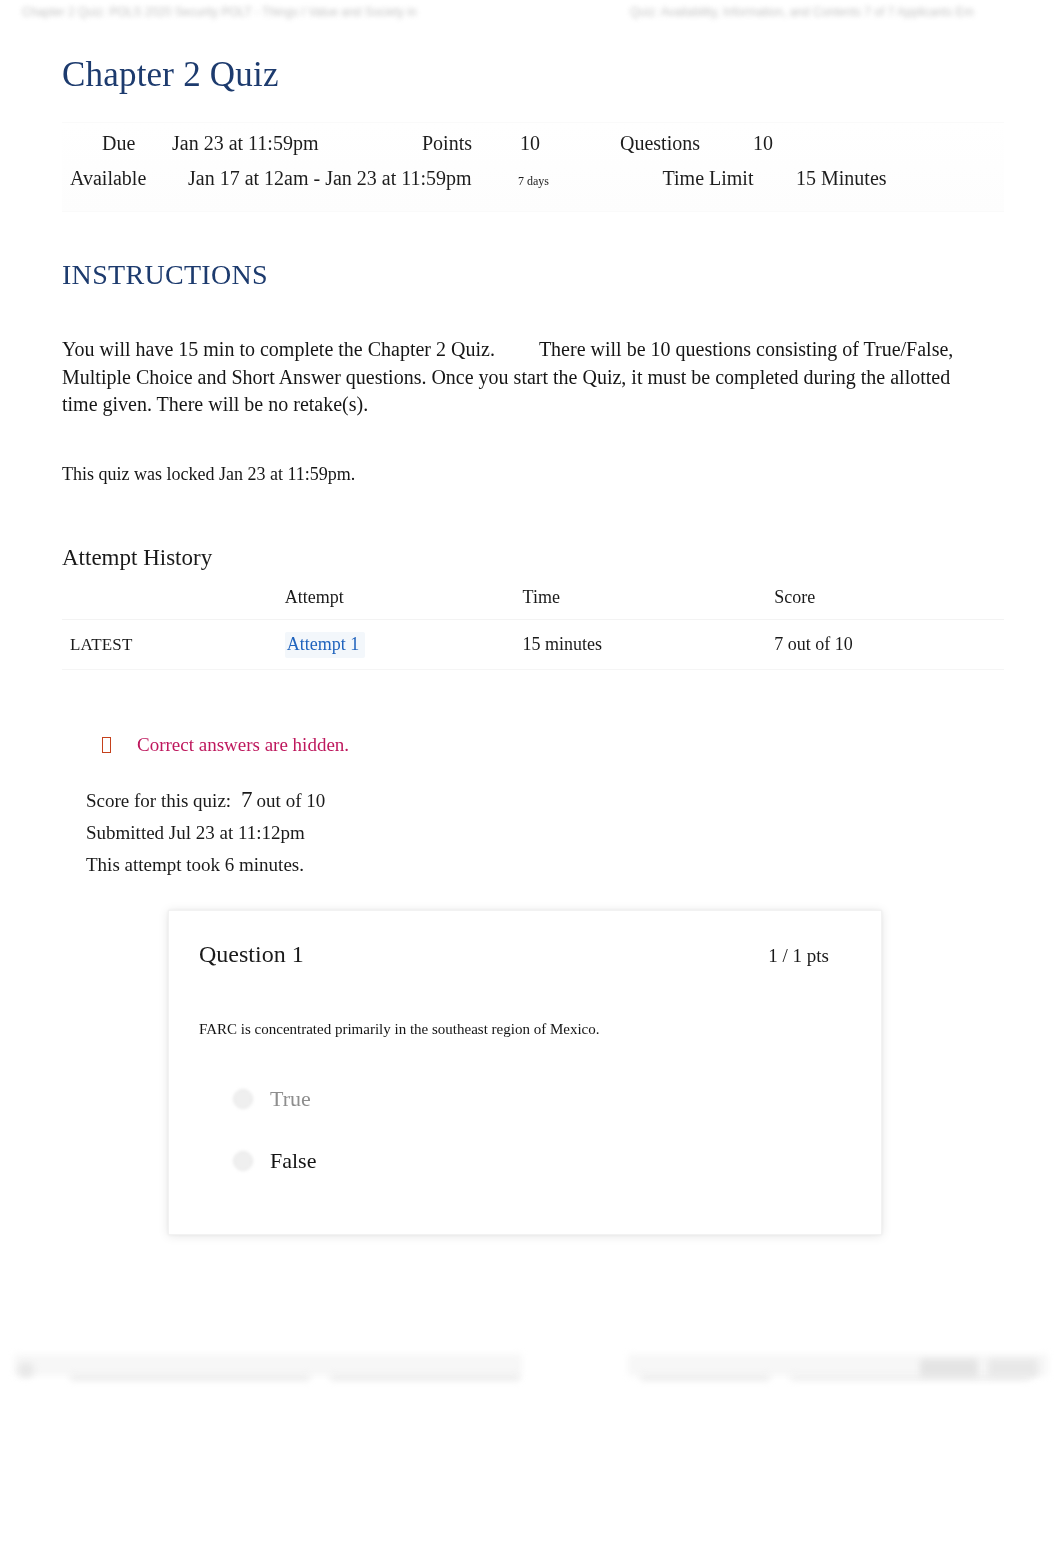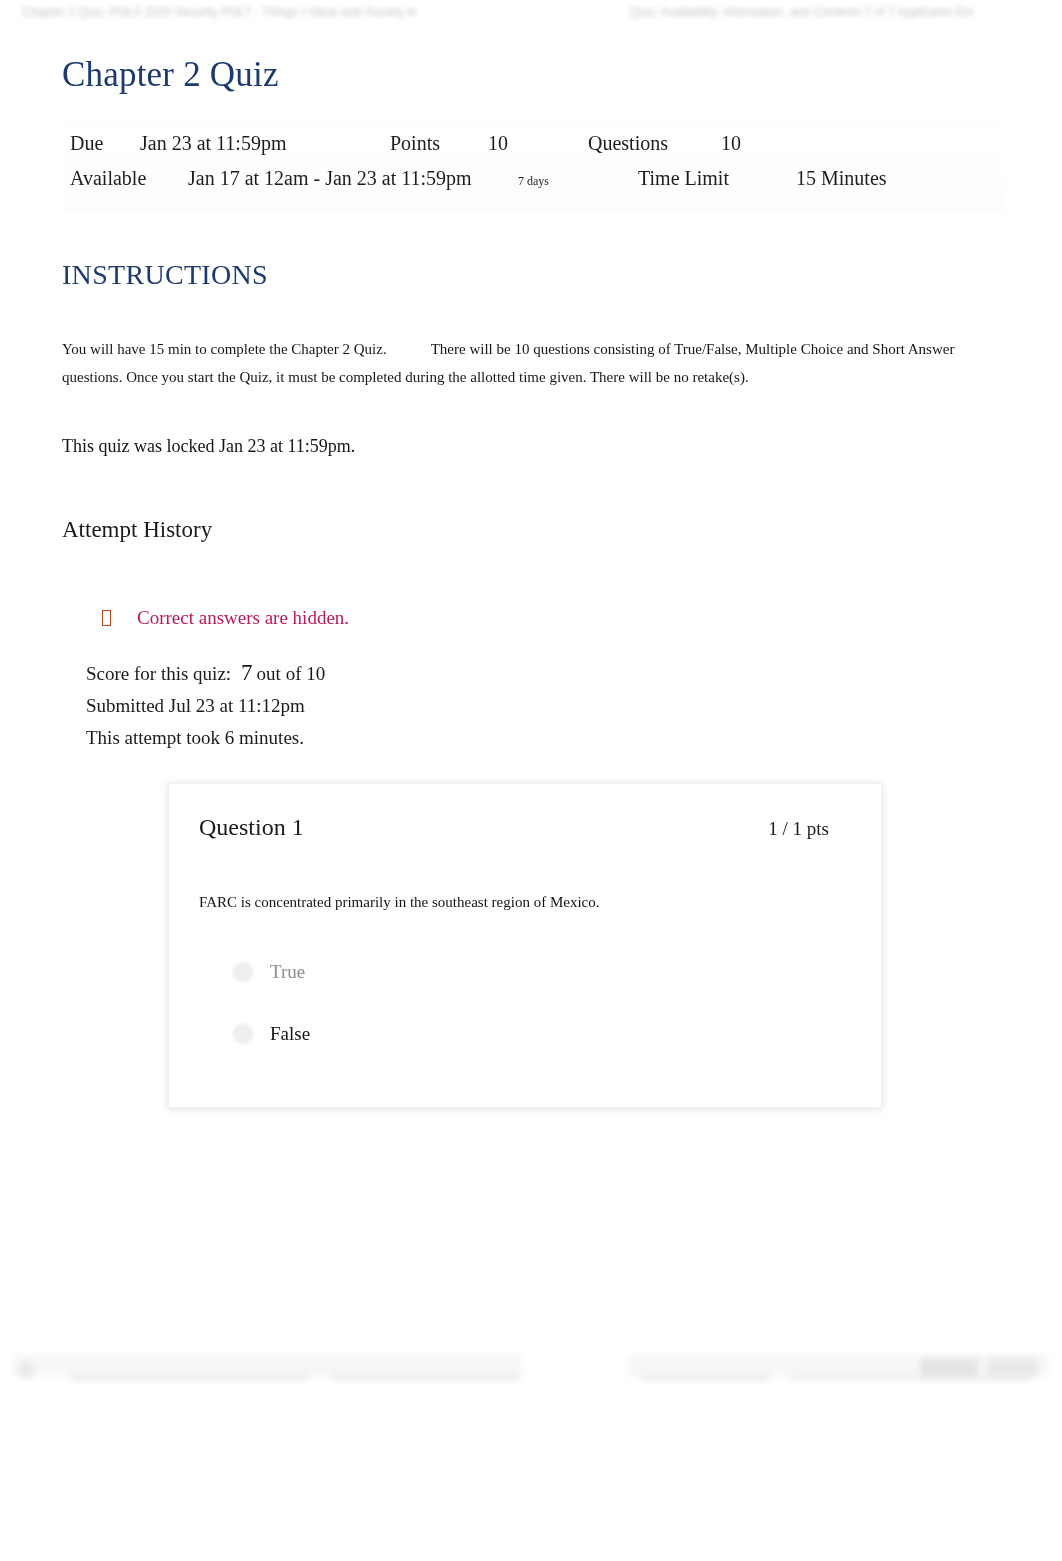--- a/index.html
+++ b/index.html
@@ -72,43 +72,43 @@
   }
   .info-row {
     display: flex;
     align-items: baseline;
     height: 35px;
     font-size: 20px;
     white-space: nowrap;
   }
   .info-row .lbl { color: #1d1d1d; }
   .info-row .val { color: #1d1d1d; }
-  .i-due       { width: 58px;  padding-left: 8px; }
+  .i-due       { width: 58px;  padding-left: 8px; margin-left: 32px; }
   .i-duev      { width: 250px; padding-left: 12px; }
   .i-points    { width: 80px; }
   .i-pointsv   { width: 100px; padding-left: 18px;}
   .i-questions { width: 110px; }
   .i-questionsv{ width: 80px; padding-left: 23px;}
 
   .i-avail     { width: 110px; padding-left: 8px;}
   .i-availv    { width: 330px; padding-left: 8px;}
   .i-days      { width: 120px; font-size: 12px; }
-  .i-tl        { width: 140px; }
+  .i-tl        { width: 140px; text-align: center; }
   .i-tlv       { width: 180px; padding-left: 18px;}
 
   
   .instructions-head {
     color: #1d3b6e;
     font-size: 28px;
     margin-top: 47px;
     letter-spacing: .3px;
   }
   .instructions-body {
     margin-top: 45px;
-    font-size: 15px;
+    font-size: 20px;
     line-height: 27.5px;
     max-width: 900px;
     color: #161616;
   }
   .gap-wide { display:inline-block; width: 44px; }
 
   .locked-line {
     margin-top: 45px;
     font-size: 18px;
     color: #161616;
@@ -217,21 +217,21 @@
   }
   .radio {
     width: 18px; height: 18px;
     border-radius: 50%;
     background: #efefef;
     border: 1px solid #e6e6e6;
     margin-right: 17px;
     filter: blur(1.6px);
     flex: 0 0 auto;
   }
-  .answer-label { font-size: 19px; }
+  .answer-label { font-size: 22px; }
   .answer-label.dim { color: #8e8e8e; }
   .answer-label.sel { color: #141414; }
 
   
   .footer-chrome {
     position: absolute;
     left: 0;
     top: 1338px;
     width: 1062px;
     height: 70px;
@@ -293,20 +293,42 @@
     </div>
 
     <div class="instructions-head">INSTRUCTIONS</div>
     <div class="instructions-body">
       <span>You will have 15 min to complete the Chapter 2 Quiz.</span><span class="gap-wide"></span><span>There will be 10 questions consisting of True/False, Multiple Choice and Short Answer questions. Once you start the Quiz, it must be completed during the allotted time given. There will be no retake(s).</span>
     </div>
 
     <div class="locked-line">This quiz was locked Jan 23 at 11:59pm.</div>
 
     <div class="attempt-head">Attempt History</div>
+    <table class="attempts">
+      <thead>
+        <tr>
+          <th class="col-kept"></th>
+          <th class="col-attempt">Attempt</th>
+          <th class="col-time">Time</th>
+          <th class="col-score">Score</th>
+        </tr>
+      </thead>
+      <tbody>
+        <tr>
+          <td class="col-kept">
+            <span class="latest-tag">LATEST</span>
+          </td>
+          <td class="col-attempt">
+            <a href="#" class="attempt-link">Attempt 1</a>
+          </td>
+          <td class="col-time">15 minutes</td>
+          <td class="col-score">7 out of 10</td>
+        </tr>
+      </tbody>
+    </table>
 
     <div class="hidden-notice">
       <span class="tofu"></span>
       <span>Correct answers are hidden.</span>
     </div>
 
     <div class="score-block">
       <div>
         <span>Score for this quiz:</span><span class="score-num">7</span><span>out of 10</span>
       </div>

